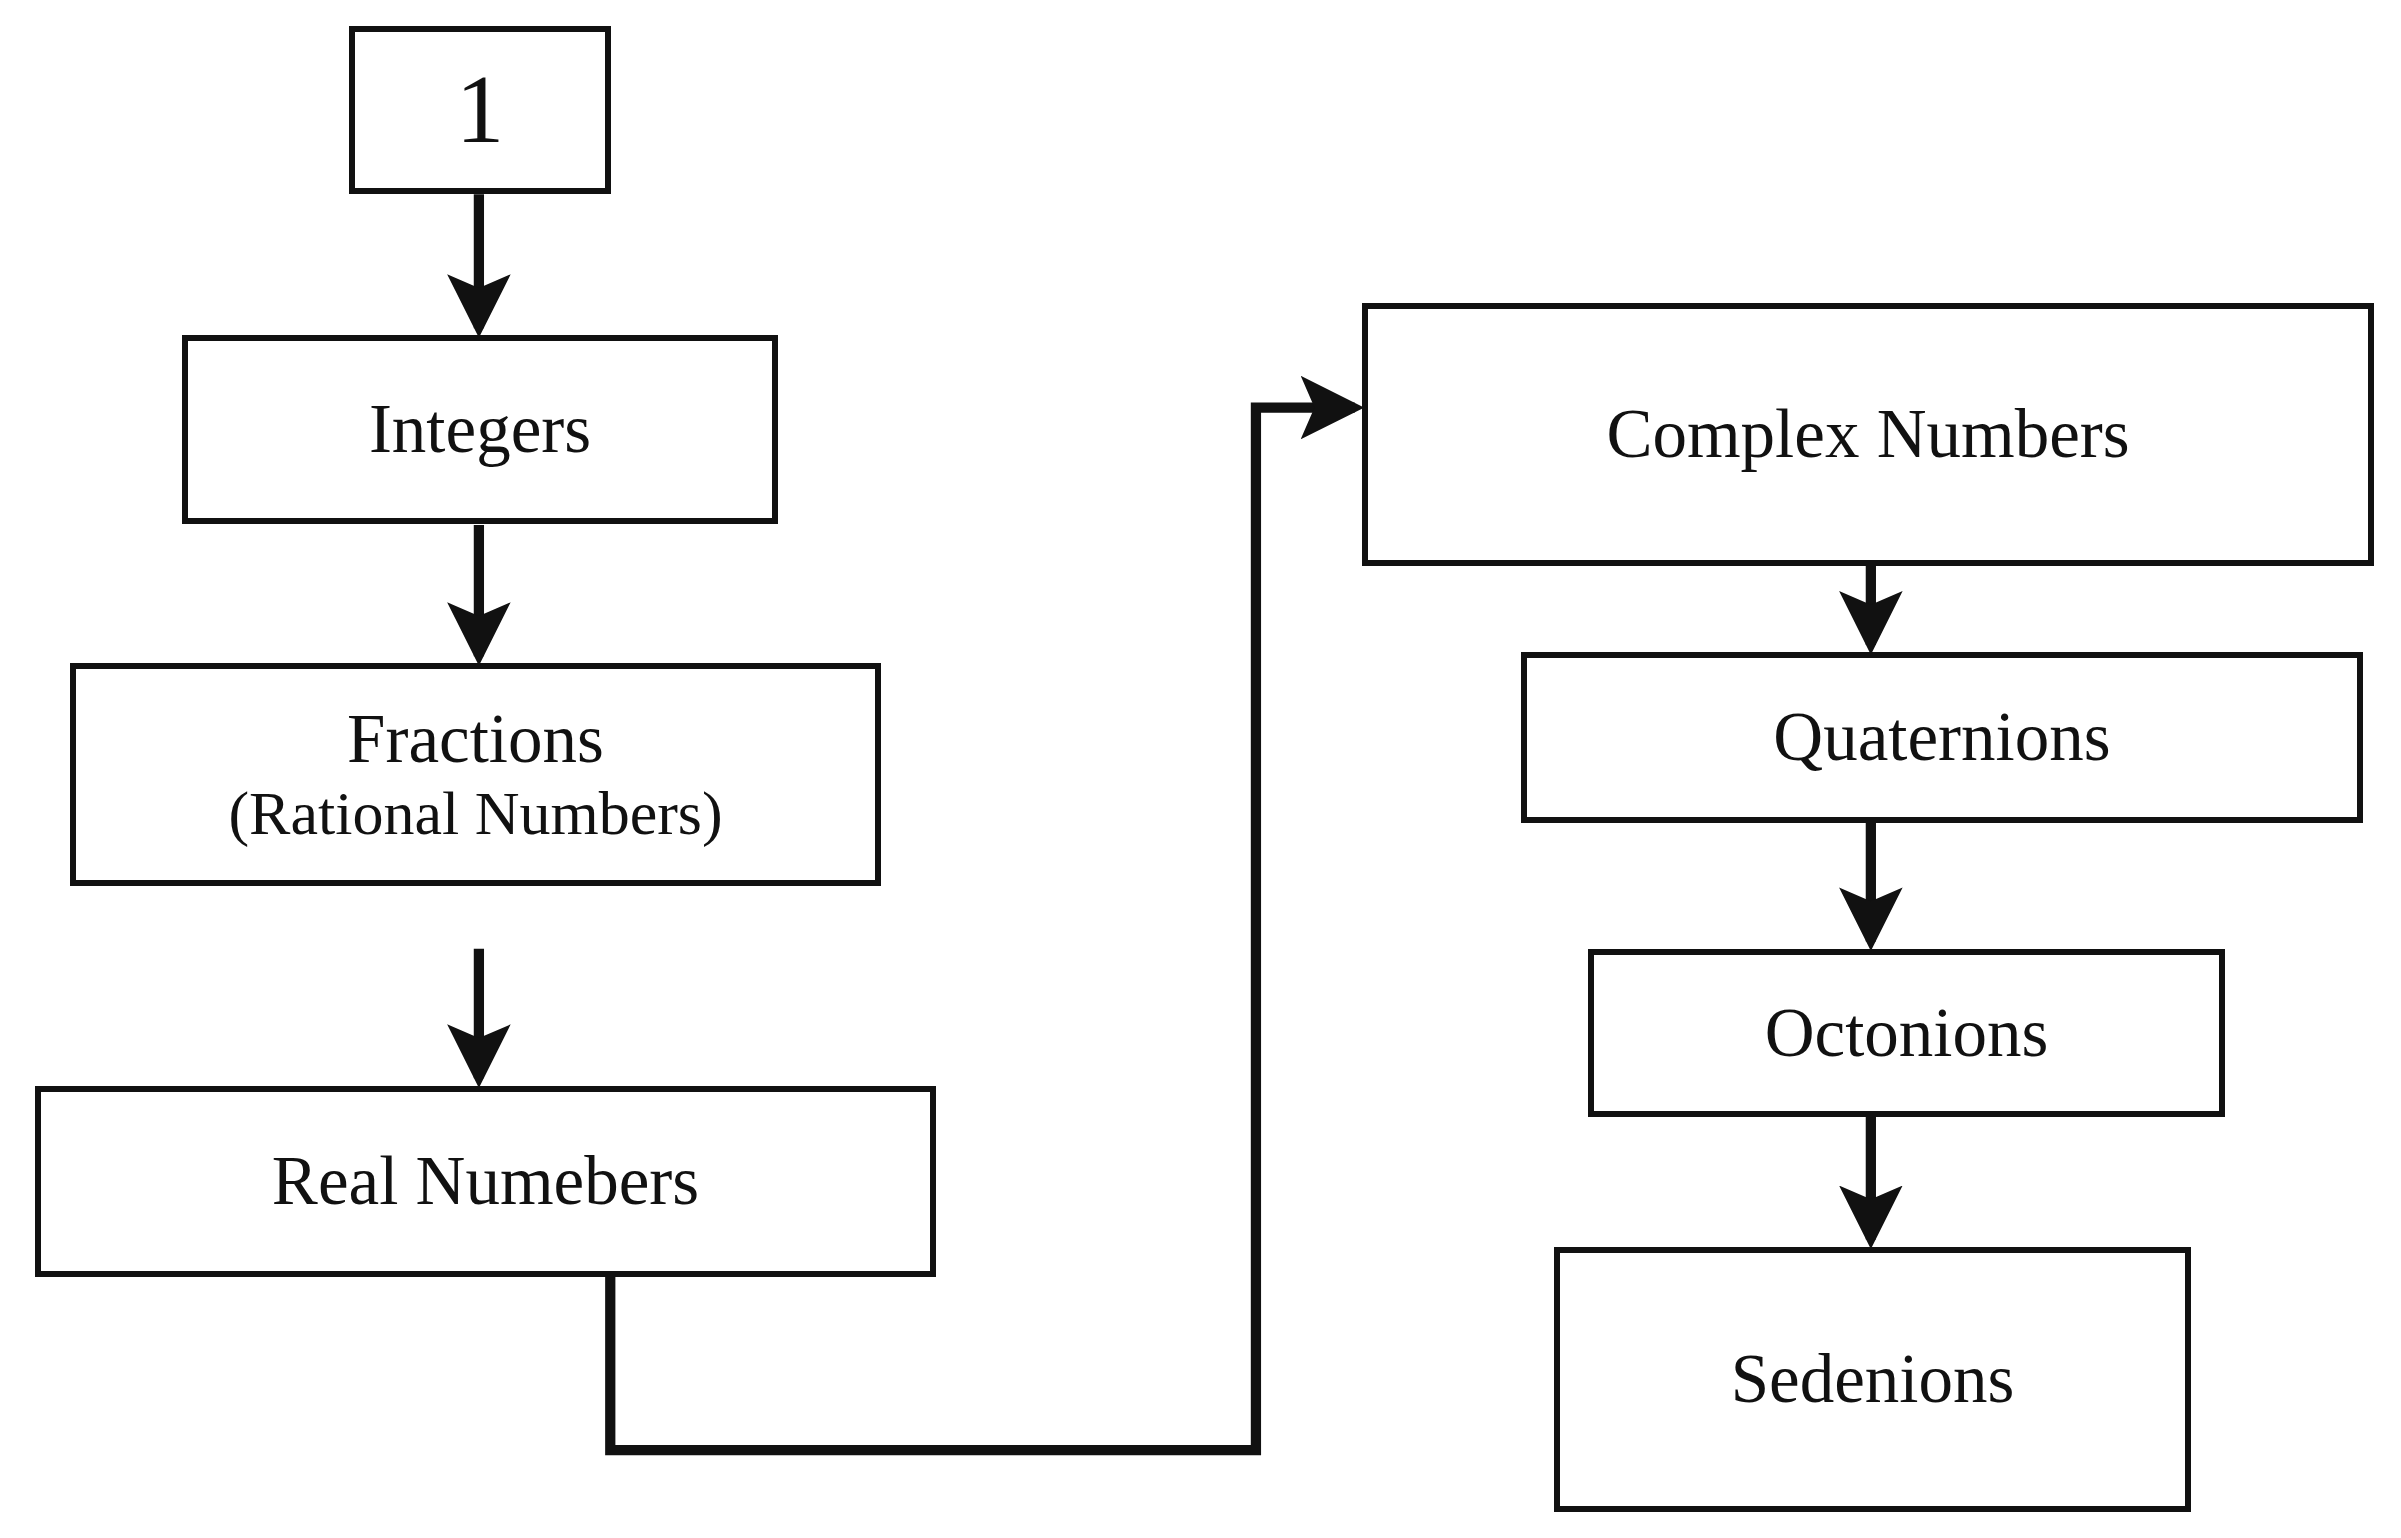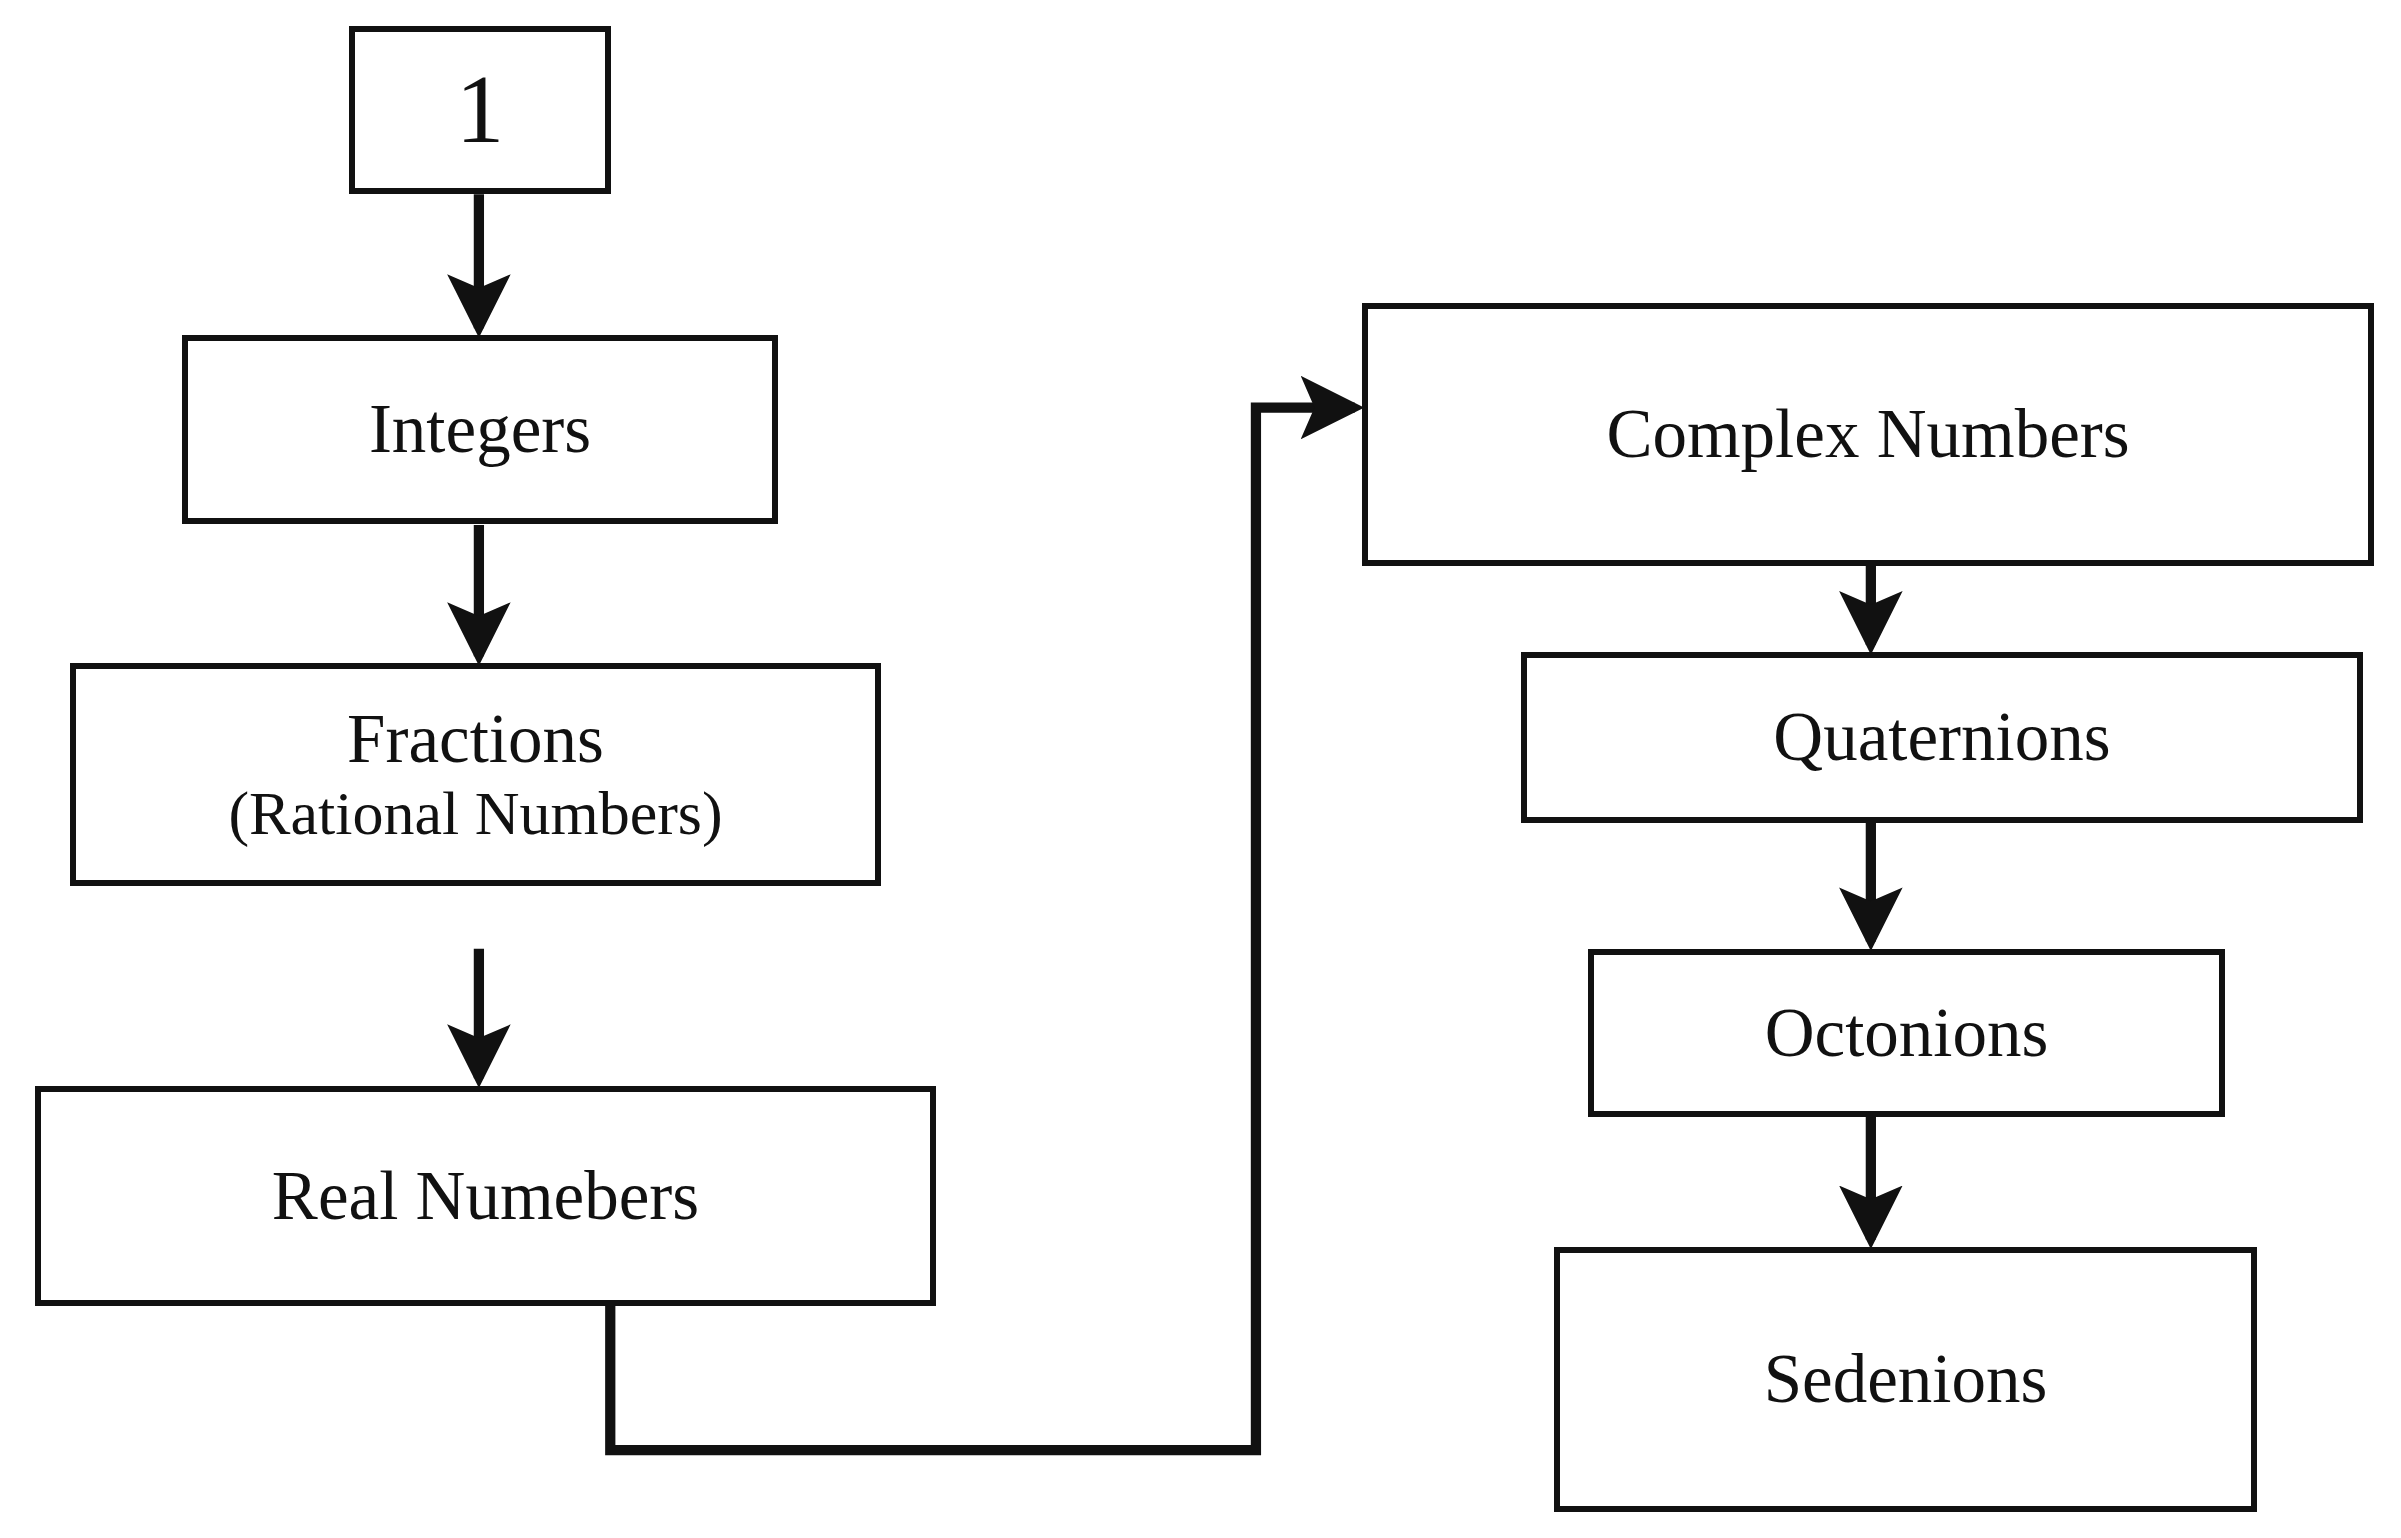--- a/index.html
+++ b/index.html
@@ -86,34 +86,34 @@
 
   <div class="node-box" id="node-integers" style="left:182px; top:335px; width:596px; height:189px;">
     <span class="node-label label-primary">Integers</span>
   </div>
 
   <div class="node-box" id="node-fractions" style="left:70px; top:663px; width:811px; height:223px;">
     <span class="node-label label-primary">Fractions</span>
     <span class="node-label label-secondary">(Rational Numbers)</span>
   </div>
 
-  <div class="node-box" id="node-real-numbers" style="left:35px; top:1086px; width:901px; height:220px;align-items:center;">
+  <div class="node-box" id="node-real-numbers" style="left:35px; top:1086px; width:901px; height:191px;align-items:center;">
     <span class="node-label label-primary">Real Numebers</span>
   </div>
 
   <div class="node-box" id="node-complex-numbers" style="left:1362px; top:303px; width:1012px; height:263px;">
     <span class="node-label label-primary">Complex Numbers</span>
   </div>
 
   <div class="node-box" id="node-quaternions" style="left:1521px; top:652px; width:842px; height:171px;">
     <span class="node-label label-primary">Quaternions</span>
   </div>
 
   <div class="node-box" id="node-octonions" style="left:1552px; top:949px; width:637px; height:168px;margin-left:36px;">
     <span class="node-label label-primary">Octonions</span>
   </div>
 
-  <div class="node-box" id="node-sedenions" style="left:1554px; top:1247px; width:703px; height:265px;">
+  <div class="node-box" id="node-sedenions" style="left:1554px; top:1247px; width:637px; height:265px;">
     <span class="node-label label-primary">Sedenions</span>
   </div>
 
 </div>
 
 
 </body></html>

